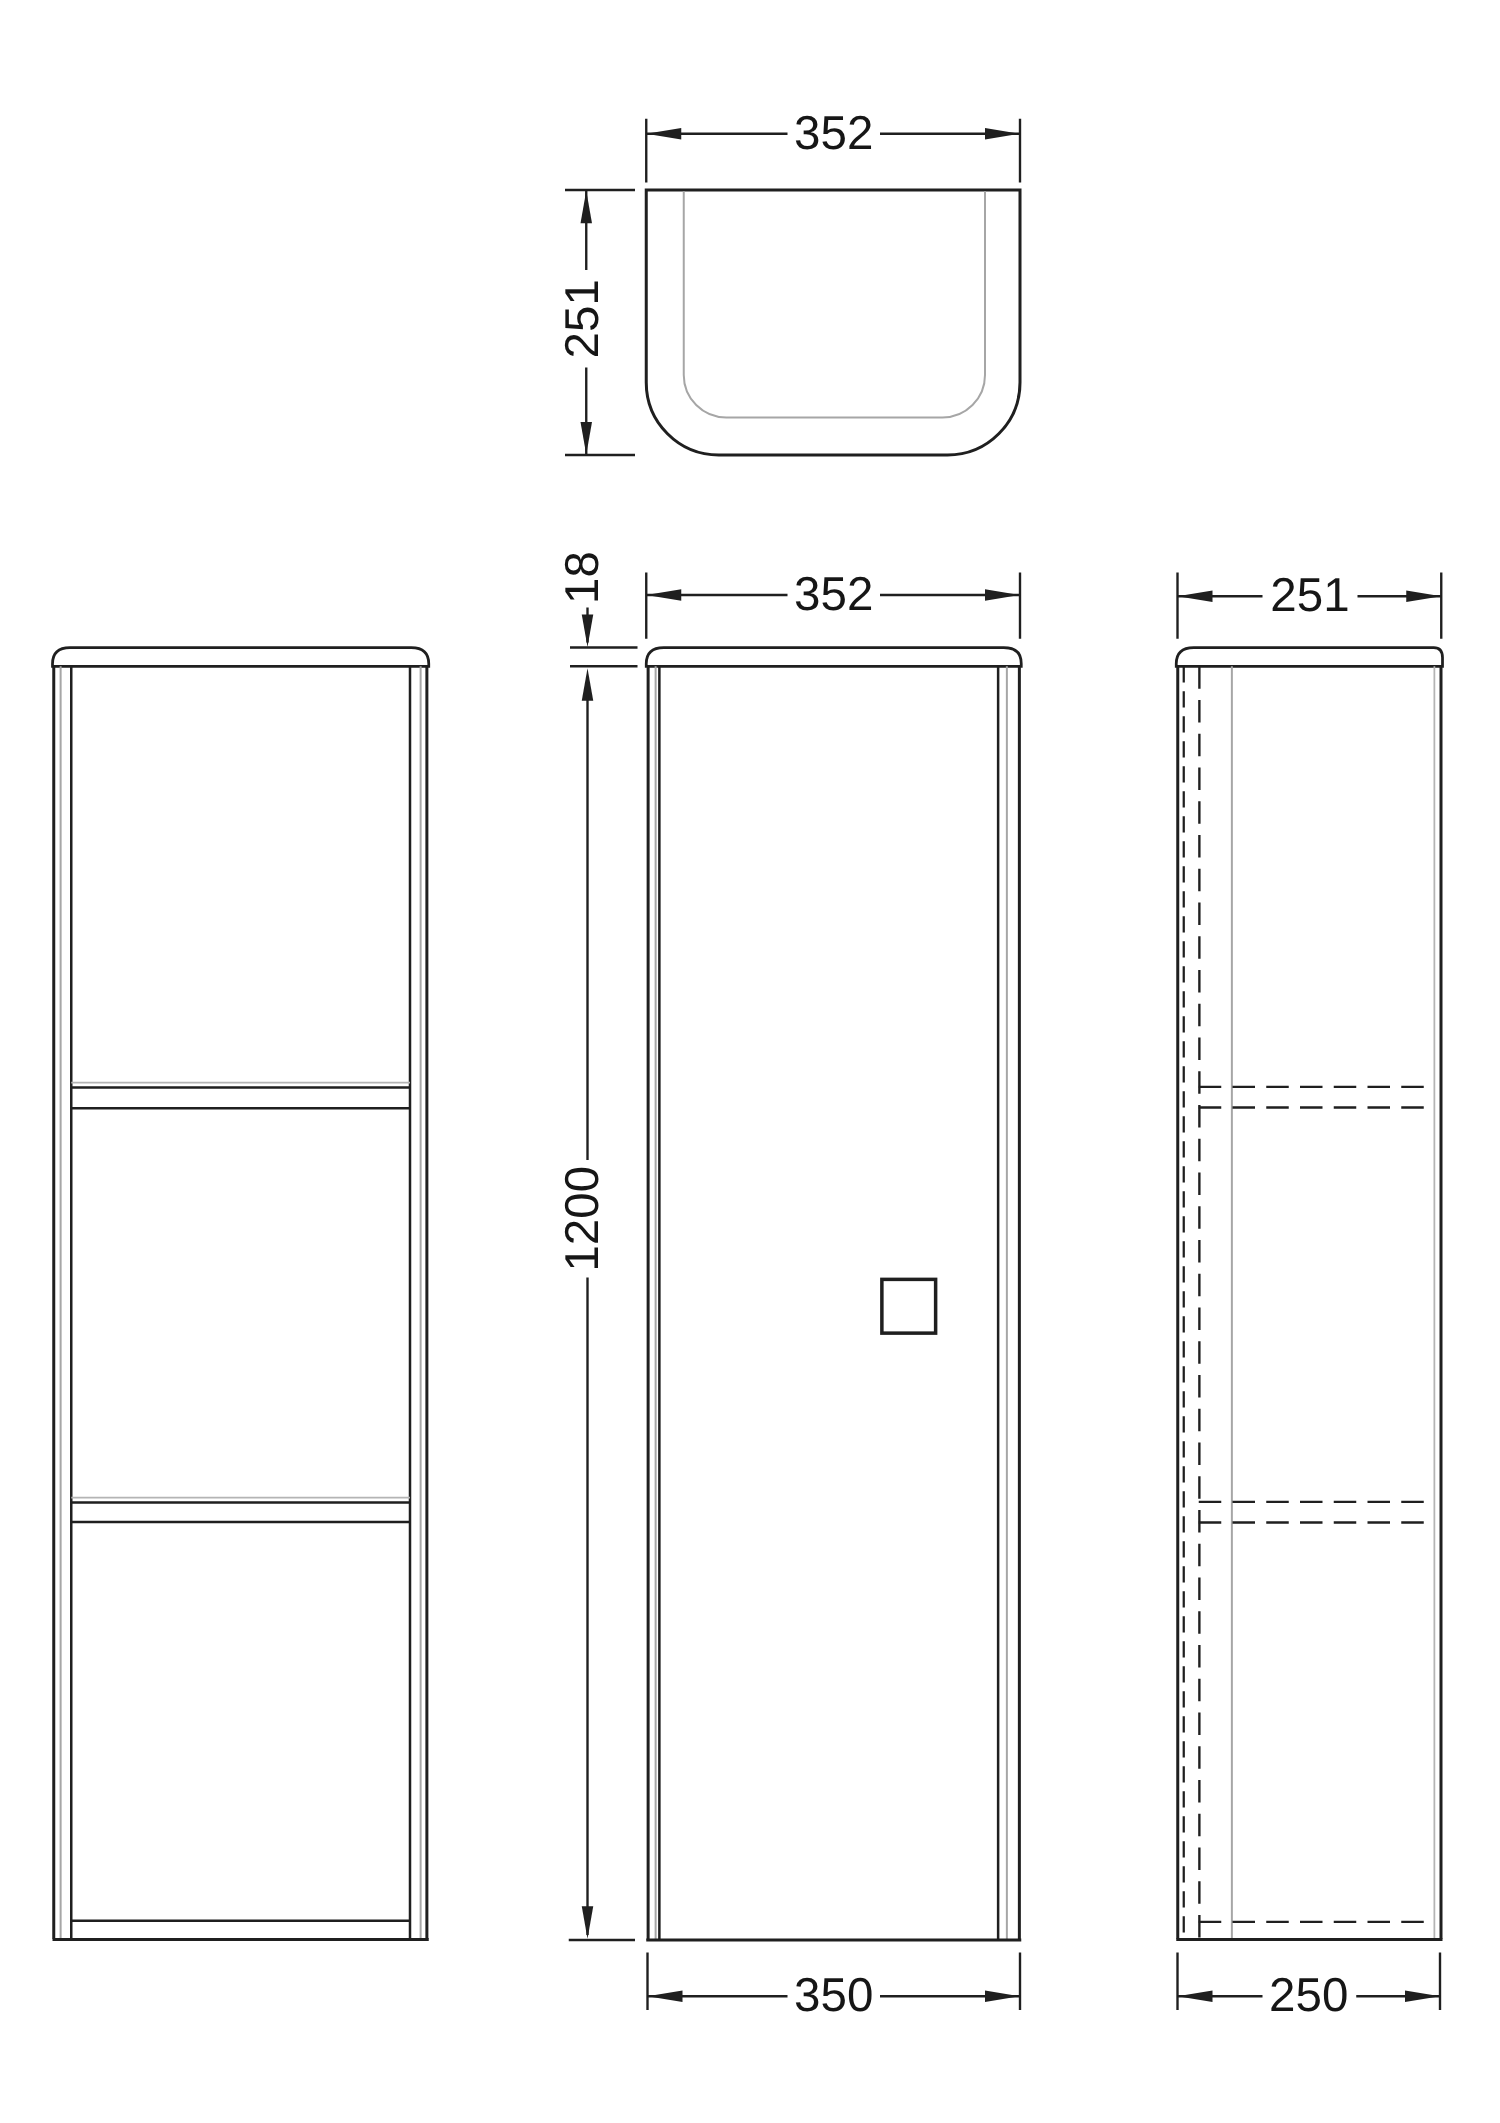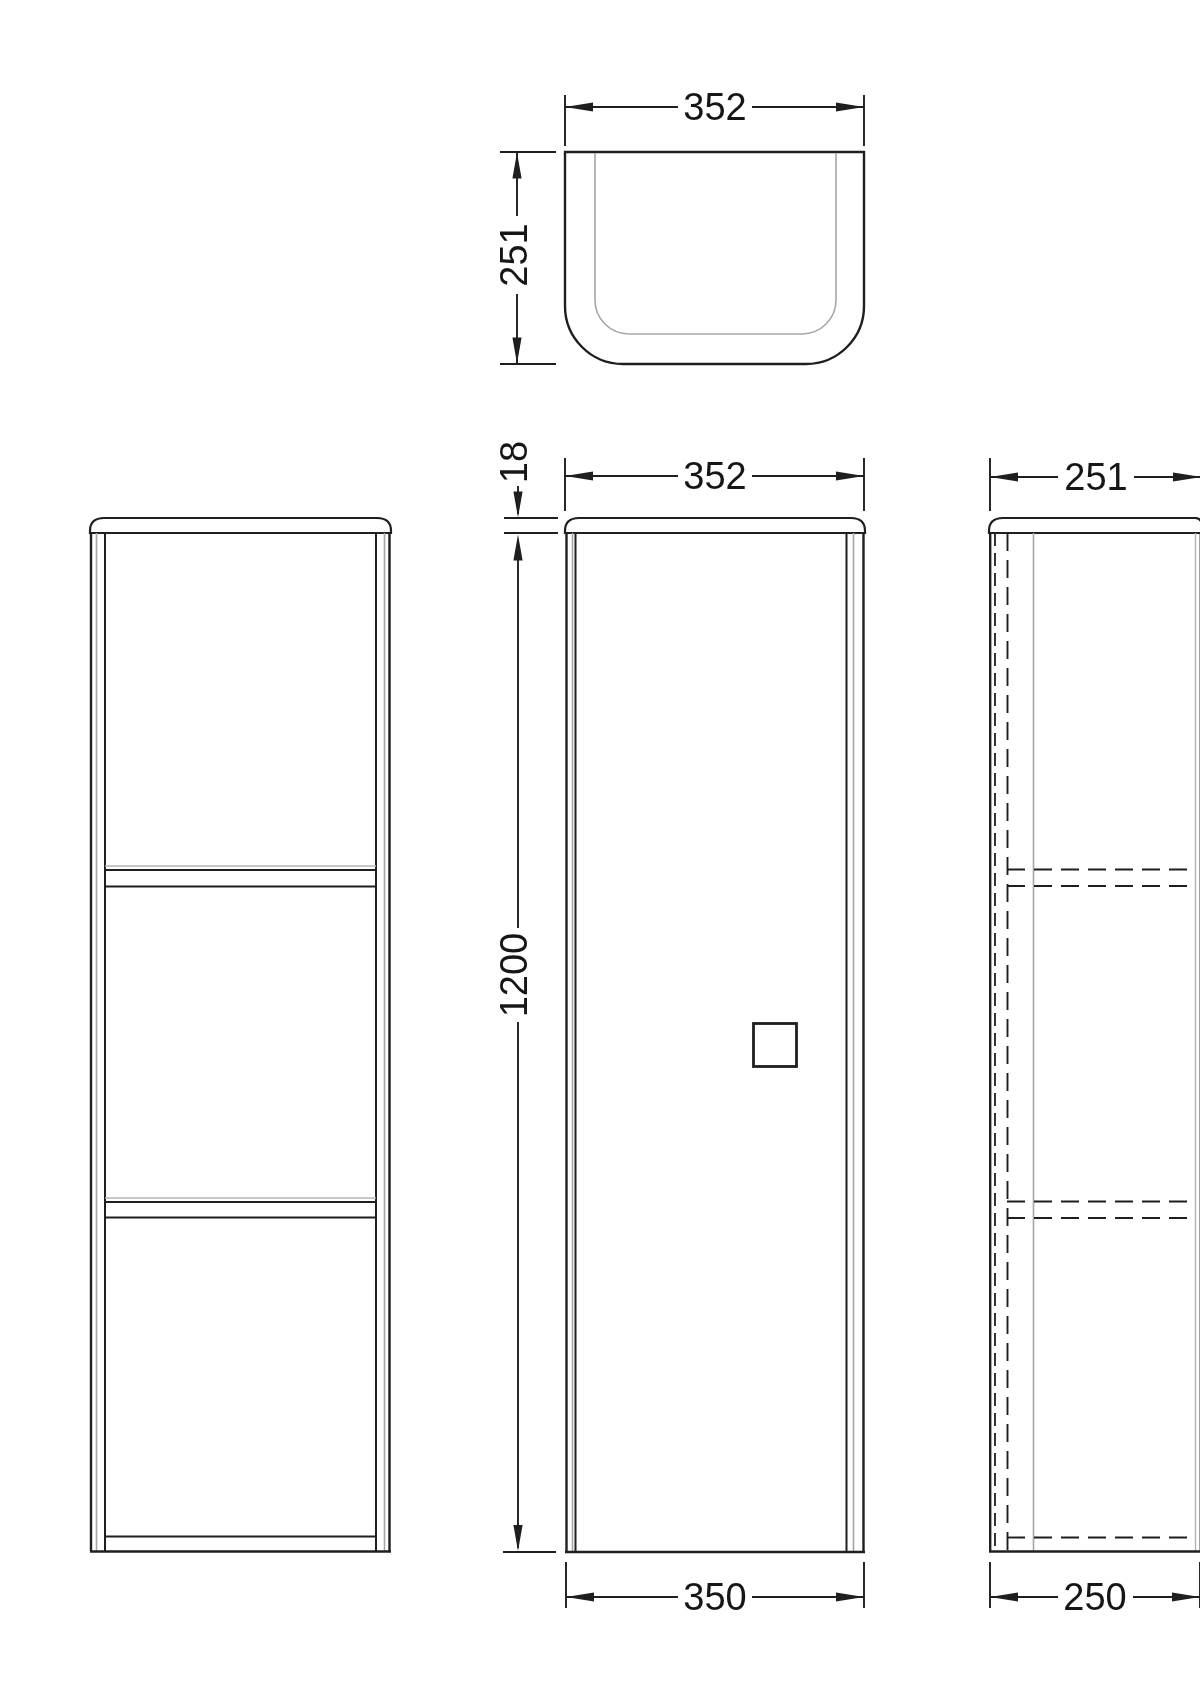--- a/index.html
+++ b/index.html
@@ -1,21 +1,20 @@
 <!DOCTYPE html>
 <html><head>
 <meta charset="utf-8">
 <style>
   html,body{margin:0;padding:0;background:#ffffff;}
   .canvas{
     position:relative;
     width:972px;height:1698px;
     background:#ffffff;
     font-family:"Liberation Sans","DejaVu Sans",sans-serif;
-    padding-left:48px;
   }
   svg{display:block;}
   text{
     font-family:"Liberation Sans","DejaVu Sans",sans-serif;
     font-size:38px;
     fill:#161616;
   }
   .ln-bold{stroke:#1f1f1f;stroke-width:2.4;fill:none;}
   .ln-med{stroke:#1f1f1f;stroke-width:2;fill:none;}
   .ln-gray{stroke:#a6a6a6;stroke-width:1.6;fill:none;}

